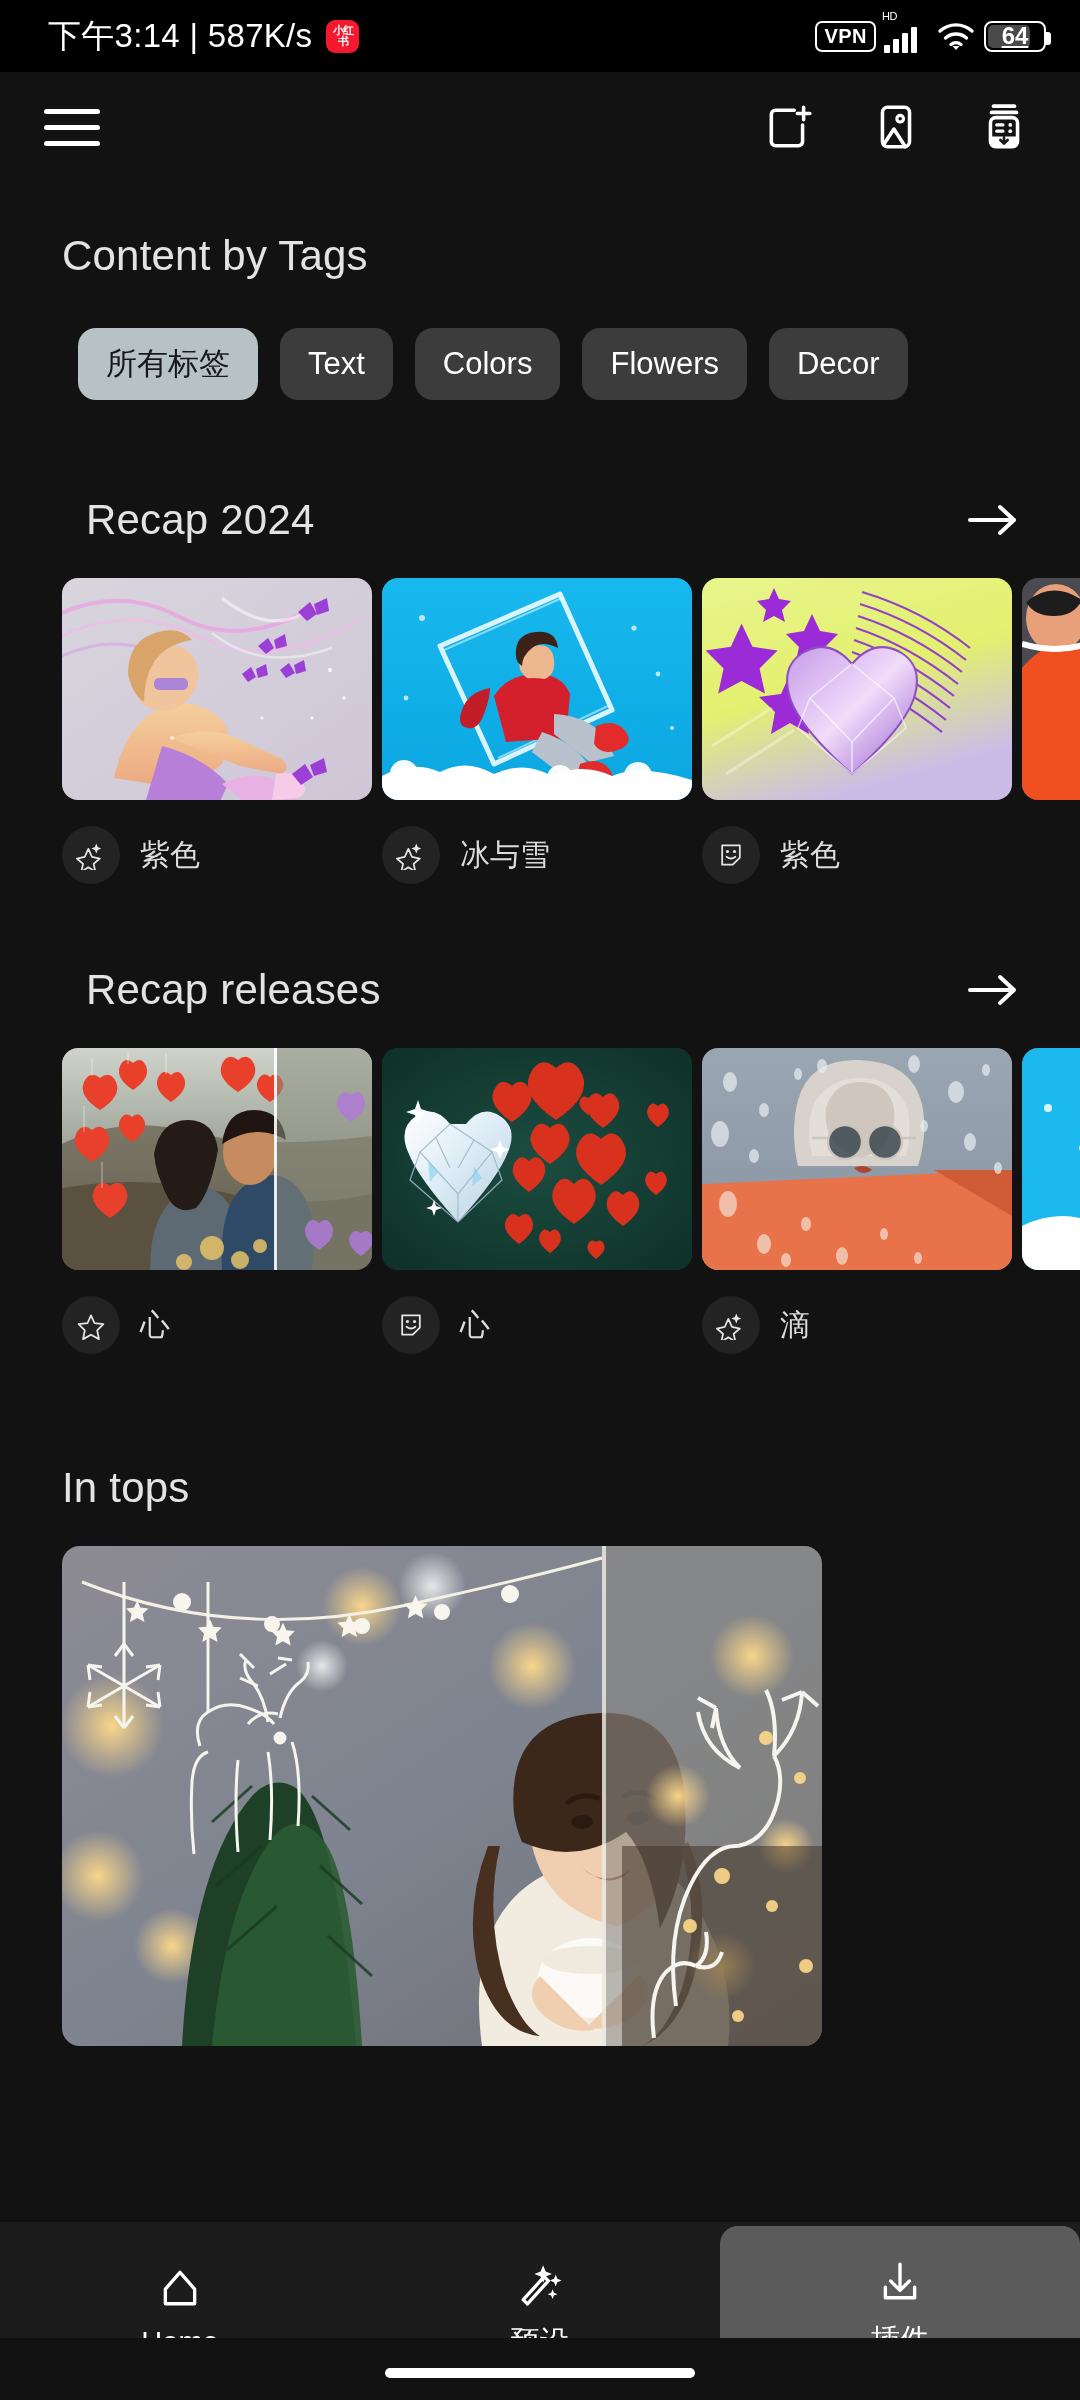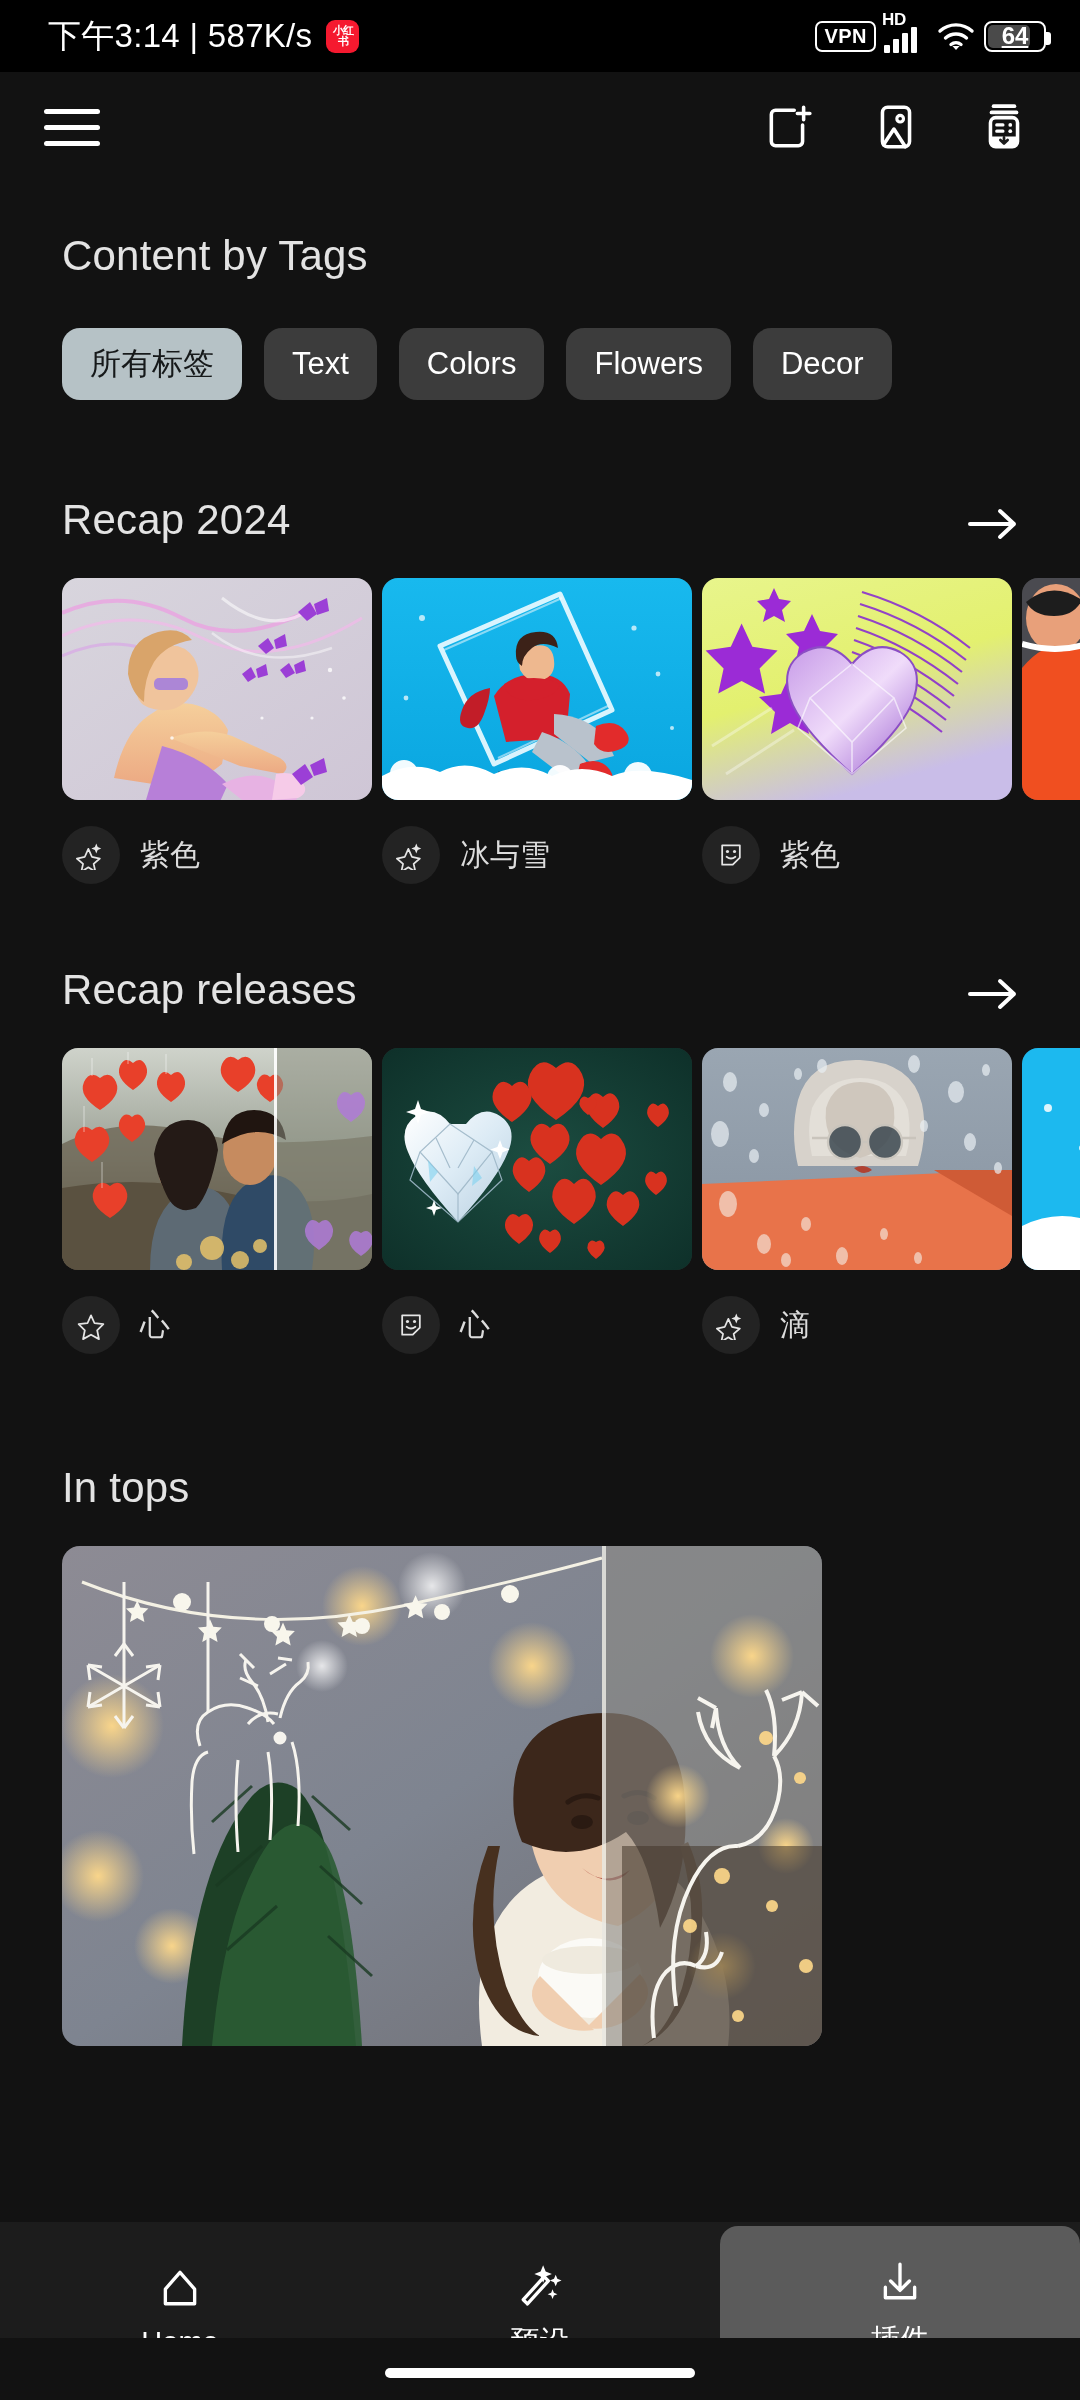--- a/index.html
+++ b/index.html
@@ -28,21 +28,21 @@
     margin-left:14px; display:flex;align-items:center;justify-content:center;
     font-size:11px; color:#fff; line-height:1.02; text-align:center;
     font-weight:700; letter-spacing:-1px; padding:2px;
   }
   .sb-right{ display:flex; align-items:center; gap:8px; }
   .vpn{
     border:2.5px solid #fff; border-radius:7px; padding:1px 7px;
     font-size:20px; font-weight:700; letter-spacing:.5px; line-height:1.25;
   }
   .sig{ position:relative; width:44px; height:34px; display:flex; align-items:flex-end; gap:3px;}
-  .sig .hd{ position:absolute; top:-9px; left:-2px; font-size:17px; font-weight:700; letter-spacing:-.4px;}
+  .sig .hd{ position:absolute; top:-9px; left:-2px; font-size:11px; font-weight:400; letter-spacing:-.4px;}
   .sig i{ display:block; width:6px; background:#fff; border-radius:1px;}
   .sig i:nth-child(2){height:8px;}
   .sig i:nth-child(3){height:14px;}
   .sig i:nth-child(4){height:20px;}
   .sig i:nth-child(5){height:26px;}
   .wifi{ width:40px; height:32px; }
   .batt{
     width:62px;height:31px;border:2.5px solid #fff;border-radius:8px;
     display:flex;align-items:center;justify-content:center;position:relative;
     font-size:24px;font-weight:700;text-decoration:underline;
@@ -62,27 +62,28 @@
   .tb-icon{ width:56px;height:56px; display:flex;align-items:center;justify-content:center; cursor:pointer;}
 
   
   .body{ flex:1 1 auto; position:relative; overflow:hidden; }
 
   .h1{
     font-size:42px; color:#e3e3e3; font-weight:400;
     padding:0 0 0 62px; letter-spacing:.2px;
   }
   .section-head{
-    display:flex; align-items:flex-end; justify-content:space-between;
+    display:flex; align-items:center; justify-content:space-between;
     padding-right:60px;
+    margin-left:24px;
   }
   .arrow{ width:54px; height:40px; flex:0 0 auto; cursor:pointer;}
 
   
-  .chips{ display:flex; gap:22px; padding-left:62px; margin-top:48px; }
+  .chips{ display:flex; gap:22px; padding-left:78px; margin-top:48px; }
   .chip{
     background:#3c3c3c; color:#fff; border-radius:18px;
     height:72px; display:flex; align-items:center; justify-content:center;
     padding:0 28px; font-size:31px; white-space:nowrap; flex:0 0 auto; cursor:pointer;
   }
   .chip.sel{ background:#b6c2c6; color:#16191a; }
 
   
   .row{ display:flex; gap:10px; padding-left:62px; margin-top:34px; }
   .card{ flex:0 0 auto; width:310px; cursor:pointer; }

